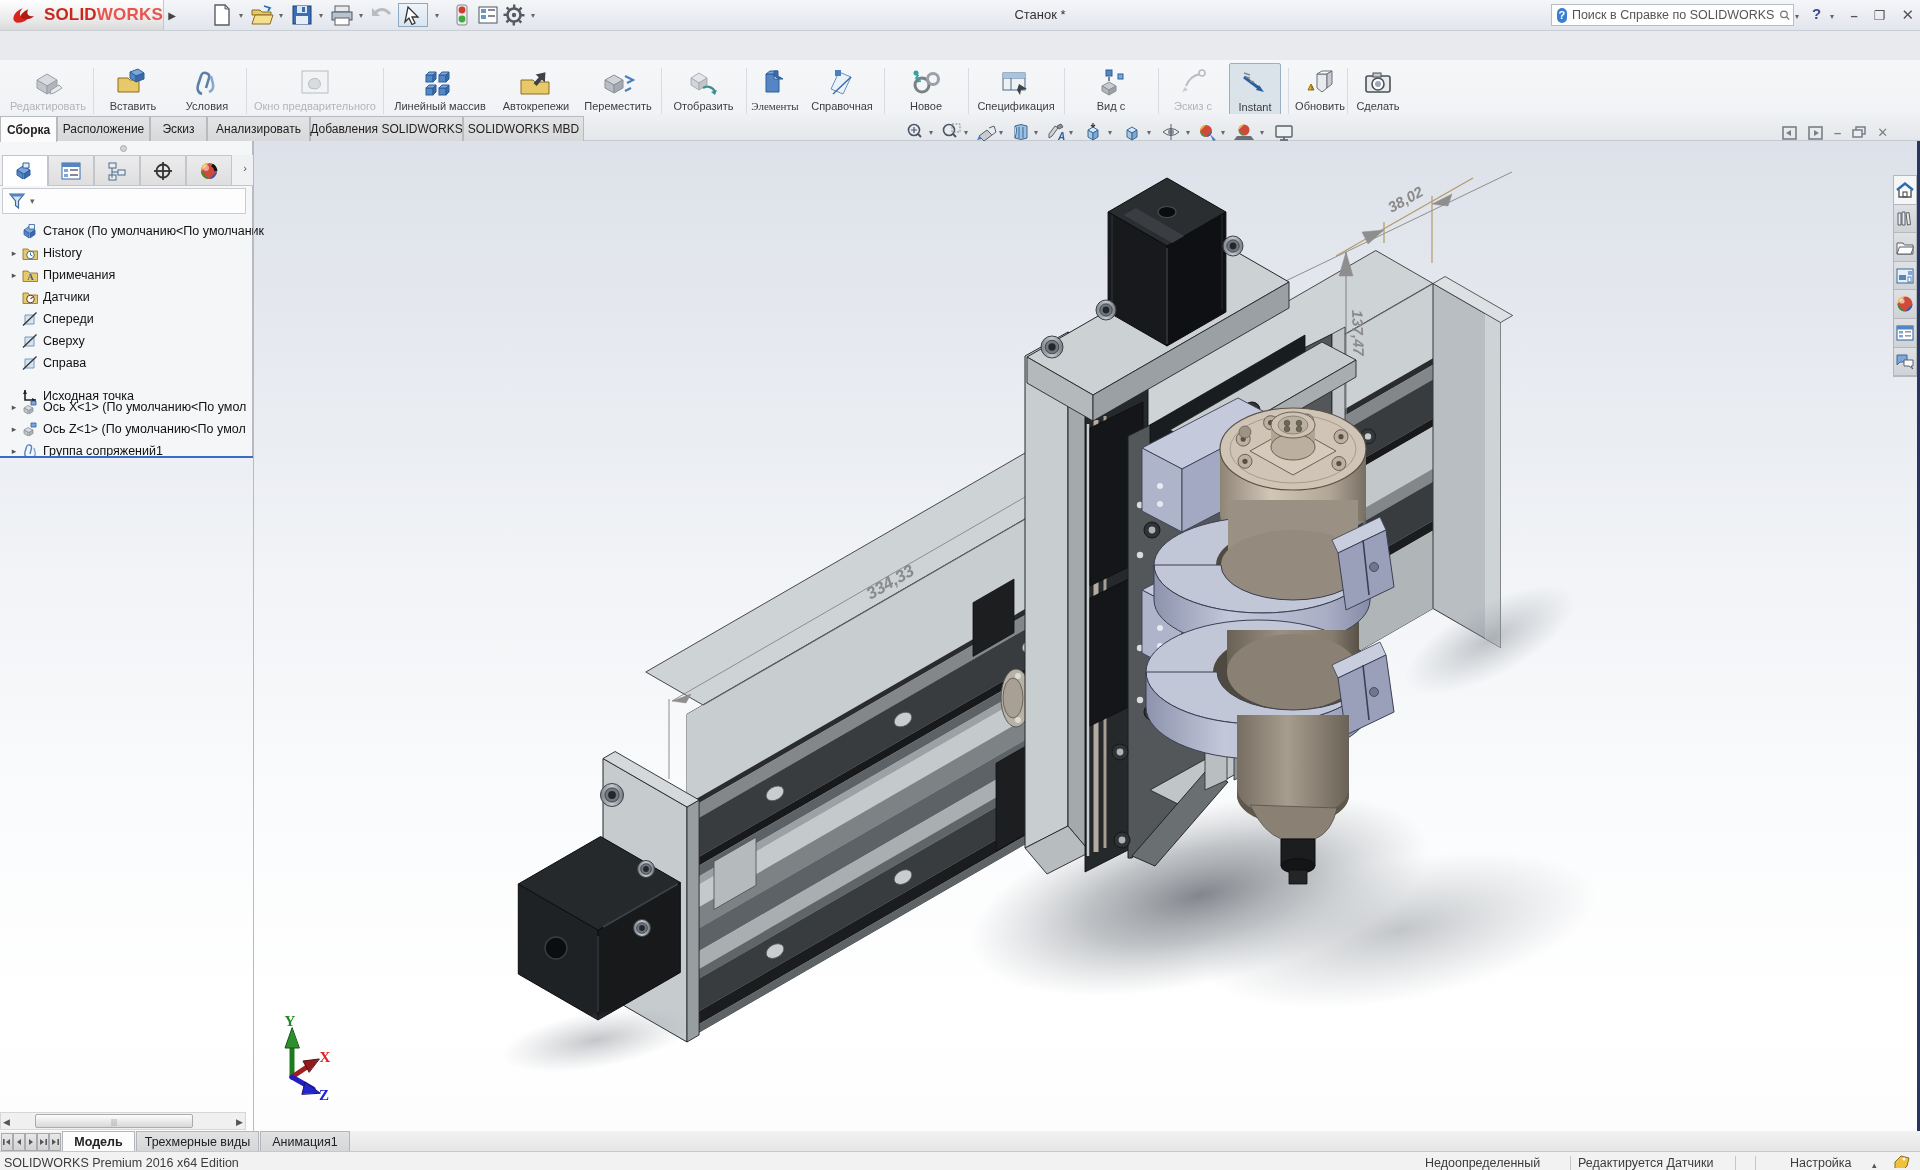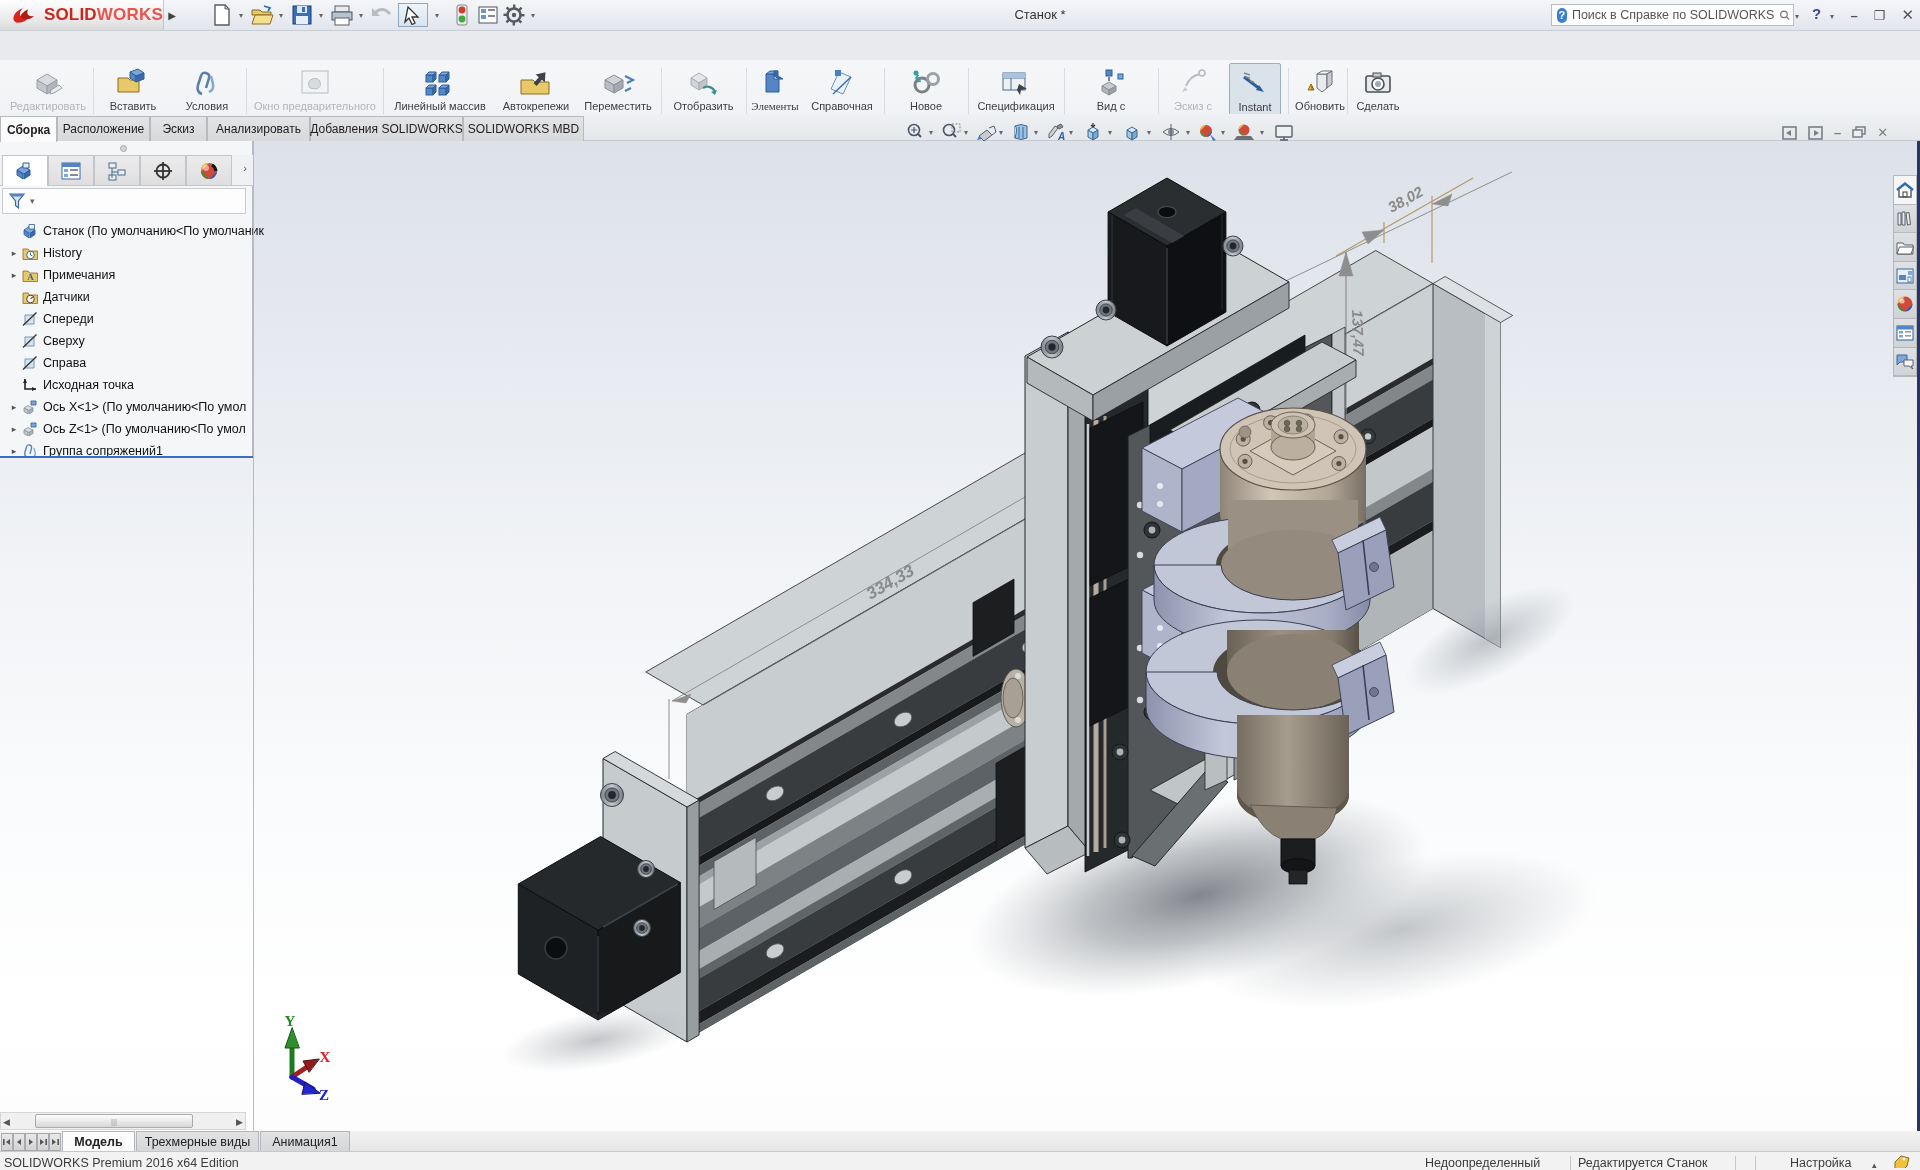--- a/index.html
+++ b/index.html
@@ -721,21 +721,21 @@
           <span>Сверху</span>
         </div>
 <div class="trow" style="top:211px;left:6px;">
           <div class="texp"></div>
           <div class="tico"><svg width="17" height="16" viewBox="0 0 17 16">
               <path d="M3 4 h9 v9 h-9z" fill="#cfe0ef" fill-opacity="0.85" stroke="#6a90b8" stroke-width="0.9"></path>
               <line x1="1" y1="14.5" x2="14.5" y2="1.5" stroke="#333" stroke-width="1.3"></line>
             </svg></div>
           <span>Справа</span>
         </div>
-<div class="trow" style="top:233px;left:6px;">
+<div class="trow" style="top:244px;left:6px;">
           <div class="texp"></div>
           <div class="tico"><svg width="17" height="16" viewBox="0 0 17 16">
               <path d="M3 2 v10 h11" fill="none" stroke="#222" stroke-width="1.6"></path>
               <path d="M3 2 l-2 4 h4z M14 12 l-4 -2 v4z" fill="#222"></path>
             </svg></div>
           <span>Исходная точка</span>
         </div>
 <div class="trow" style="top:255px;left:6px;">
           <div class="texp">▸</div>
           <div class="tico"><svg width="17" height="16" viewBox="0 0 17 16">
@@ -970,21 +970,21 @@
         </svg>
       </div>
 <div class="btab act" style="left:62px;width:73px;justify-content:center;">Модель</div>
 <div class="btab" style="left:136px;width:123px;justify-content:center;">Трехмерные виды</div>
 <div class="btab" style="left:260px;width:90px;justify-content:center;">Анимация1</div>
 </div>
 <div id="statusbar">
 <span style="margin-left:4px;">SOLIDWORKS Premium 2016 x64 Edition</span>
 <span style="position:absolute;left:1425px;">Недоопределенный</span>
 <span style="position:absolute;left:1560px;" class="stsep"></span>
-<span style="position:absolute;left:1578px;">Редактируется Станок</span>
+<span style="position:absolute;left:1578px;">Редактируется Датчики</span>
 <span style="position:absolute;left:1725px;" class="stsep"></span>
 <span style="position:absolute;left:1745px;" class="stsep"></span>
 <span style="position:absolute;left:1790px;">Настройка</span>
 <span style="position:absolute;left:1872px;font-size:9px;color:#555;">▴</span>
 <svg style="position:absolute;left:1893px;top:2px;" width="18" height="14" viewBox="0 0 18 14">
         <path d="M2 8 l6 -6 8 2 -2 8 -6 6 -6 -2z" fill="#f0c040" stroke="#8a6d1f" transform="rotate(0)"></path>
         <circle cx="11" cy="5" r="1.5" fill="#fff"></circle>
       </svg>
 </div>
 </div>

